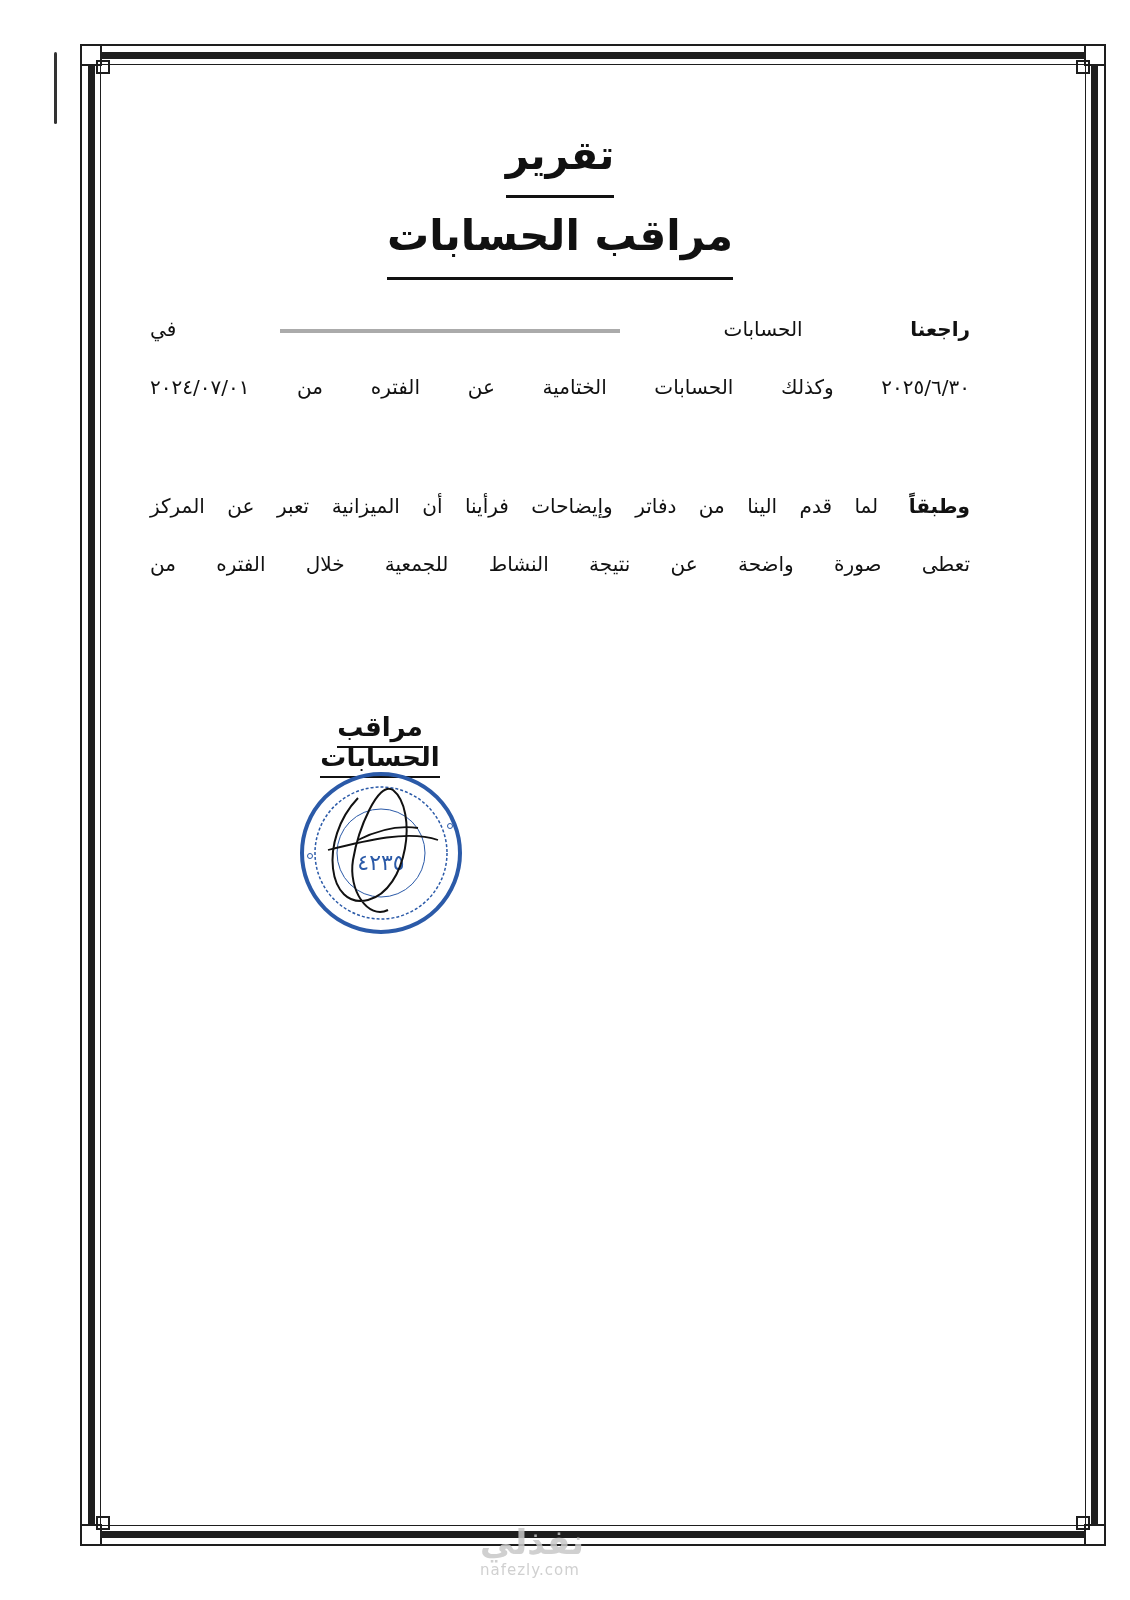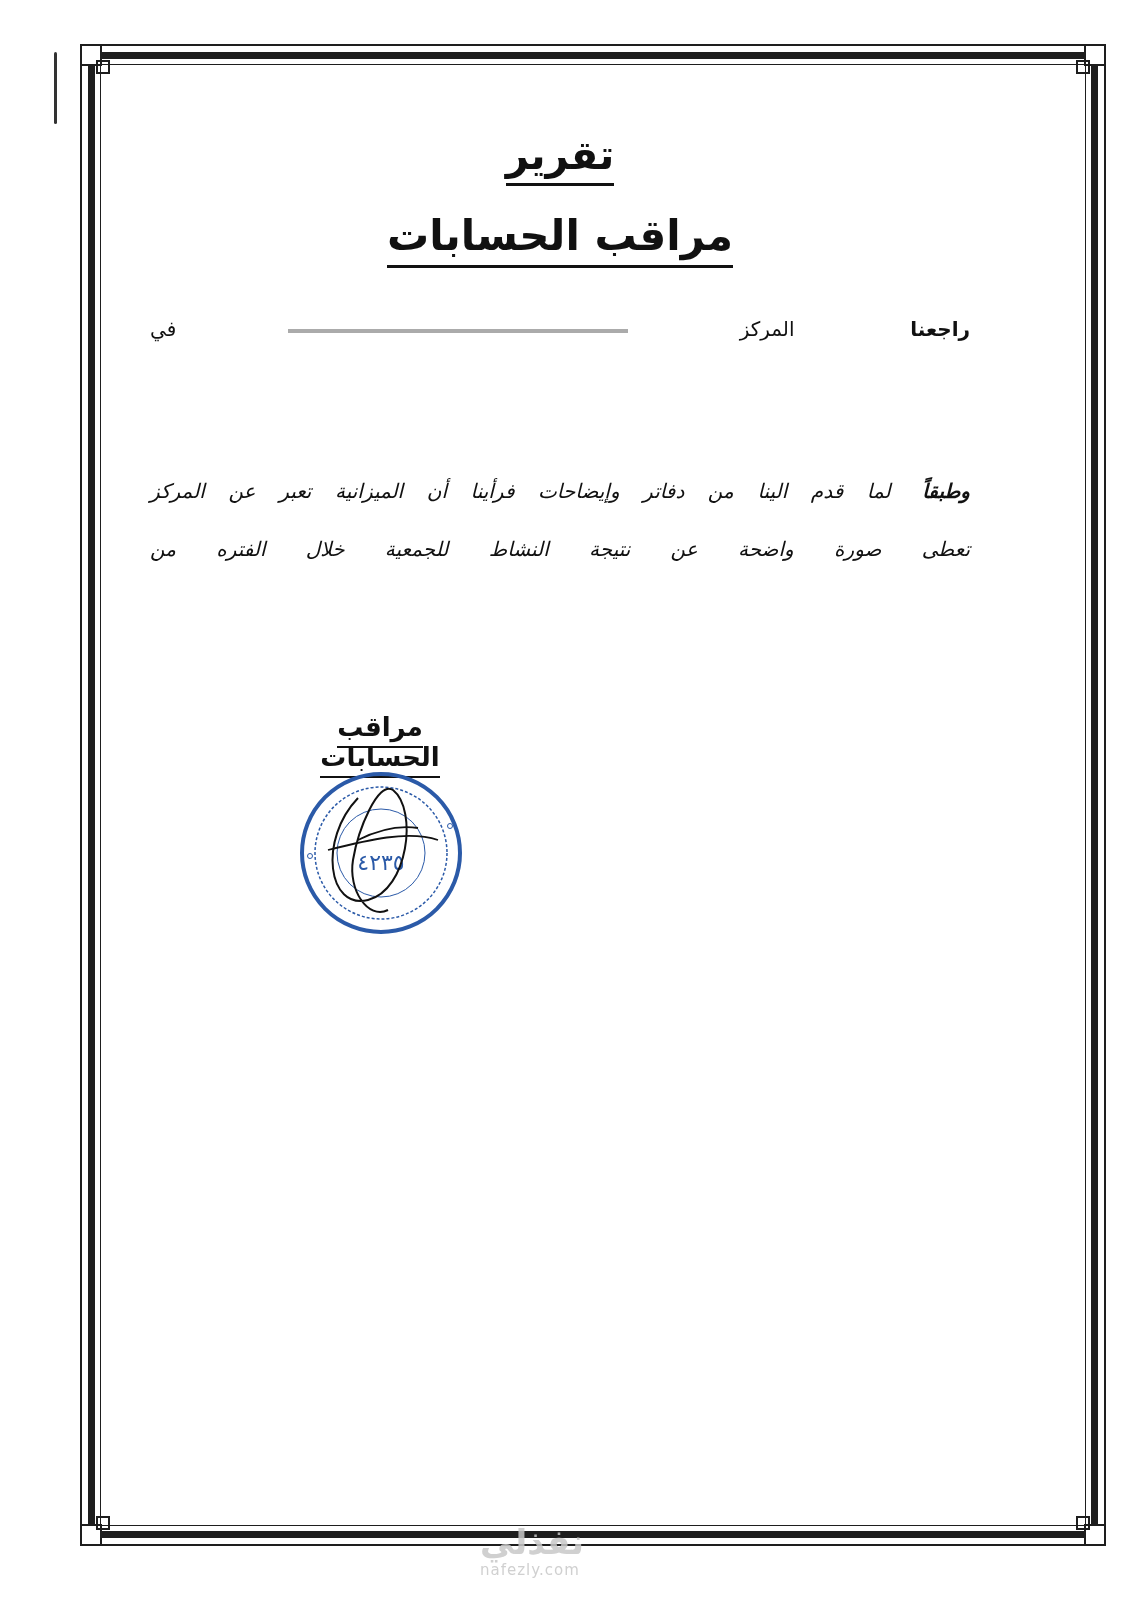--- a/index.html
+++ b/index.html
@@ -21,29 +21,29 @@
     .c2-tl { left:96px; top:60px; }
     .c2-tr { left:1076px; top:60px; }
     .c2-bl { left:96px; top:1516px; }
     .c2-br { left:1076px; top:1516px; }
 
     .content { position:absolute; left:150px; top:120px; width:820px; direction:rtl; text-align:right; }
     .title {
       text-align:center; font-family:"DejaVu Sans", sans-serif; font-weight:bold; font-size:40px;
       margin:0; line-height:1;
     }
-    .title span { display:inline-block; border-bottom:3px solid #111; padding-bottom:8px; }
+    .title span { display:inline-block; border-bottom:3px solid #111; padding-bottom:20px; }
     .title1 { position:absolute; left:0; right:0; top:15px; }
     .title2 { position:absolute; left:0; right:0; top:95px; font-size:42px; }
 
     .para { position:absolute; left:0; right:0; font-family:"DejaVu Sans", sans-serif; font-size:20px; text-align:justify; text-align-last:right; }
     .line { height:58px; line-height:58px; white-space:nowrap; overflow:visible; text-align:justify; text-align-last:justify; }
     .line.last { text-align-last:right; }
     .p1 { top:180px; }
-    .p2 { top:342px;font-style:italic; }
+    .p2 { top:357px; }
     b.lead { font-weight:bold;margin-left:8px; }
     .redacted { display:inline-block; width:340px; height:4px; background:#888; vertical-align:middle; margin:0 4px; opacity:.7; }
 
     .sign-title { position:absolute; left:290px; top:712px; width:180px; text-align:center; direction:rtl; font-weight:bold; font-size:26px; }
     .sign-title span { border-bottom:2px solid #111; padding-bottom:4px; }
     .stamp { position:absolute; left:298px; top:770px; width:166px; height:166px; }
 
     .watermark { position:absolute; left:480px; top:1525px; width:170px; text-align:left; color:#c8c8c8; opacity:.85; }
     .wm-ar { font-size:34px; font-weight:bold; line-height:1; direction:rtl; }
     .wm-en { font-size:15px; line-height:1; margin-top:4px; letter-spacing:1px; }
@@ -69,24 +69,25 @@
   <div class="title title1">
     <span>تقرير</span>
   </div>
   <div class="title title2">
     <span>مراقب الحسابات</span>
   </div>
 
   <div class="para p1">
     <div class="line">
       <b class="lead">راجعنا</b>
-      <span>المركز</span>
+      <span>الحسابات</span>
       <span class="redacted"></span>
       <span>في</span>
     </div>
+    <div class="line">٢٠٢٥/٦/٣٠ وكذلك الحسابات الختامية عن الفتره من ٢٠٢٤/٠٧/٠١</div>
   </div>
 
   <div class="para p2">
     <div class="line">
       <b class="lead">وطبقاً</b>
       <span>لما قدم الينا من دفاتر وإيضاحات فرأينا أن الميزانية تعبر عن المركز</span>
     </div>
     <div class="line">تعطى صورة واضحة عن نتيجة النشاط للجمعية خلال الفتره من</div>
   </div>
 </div>

